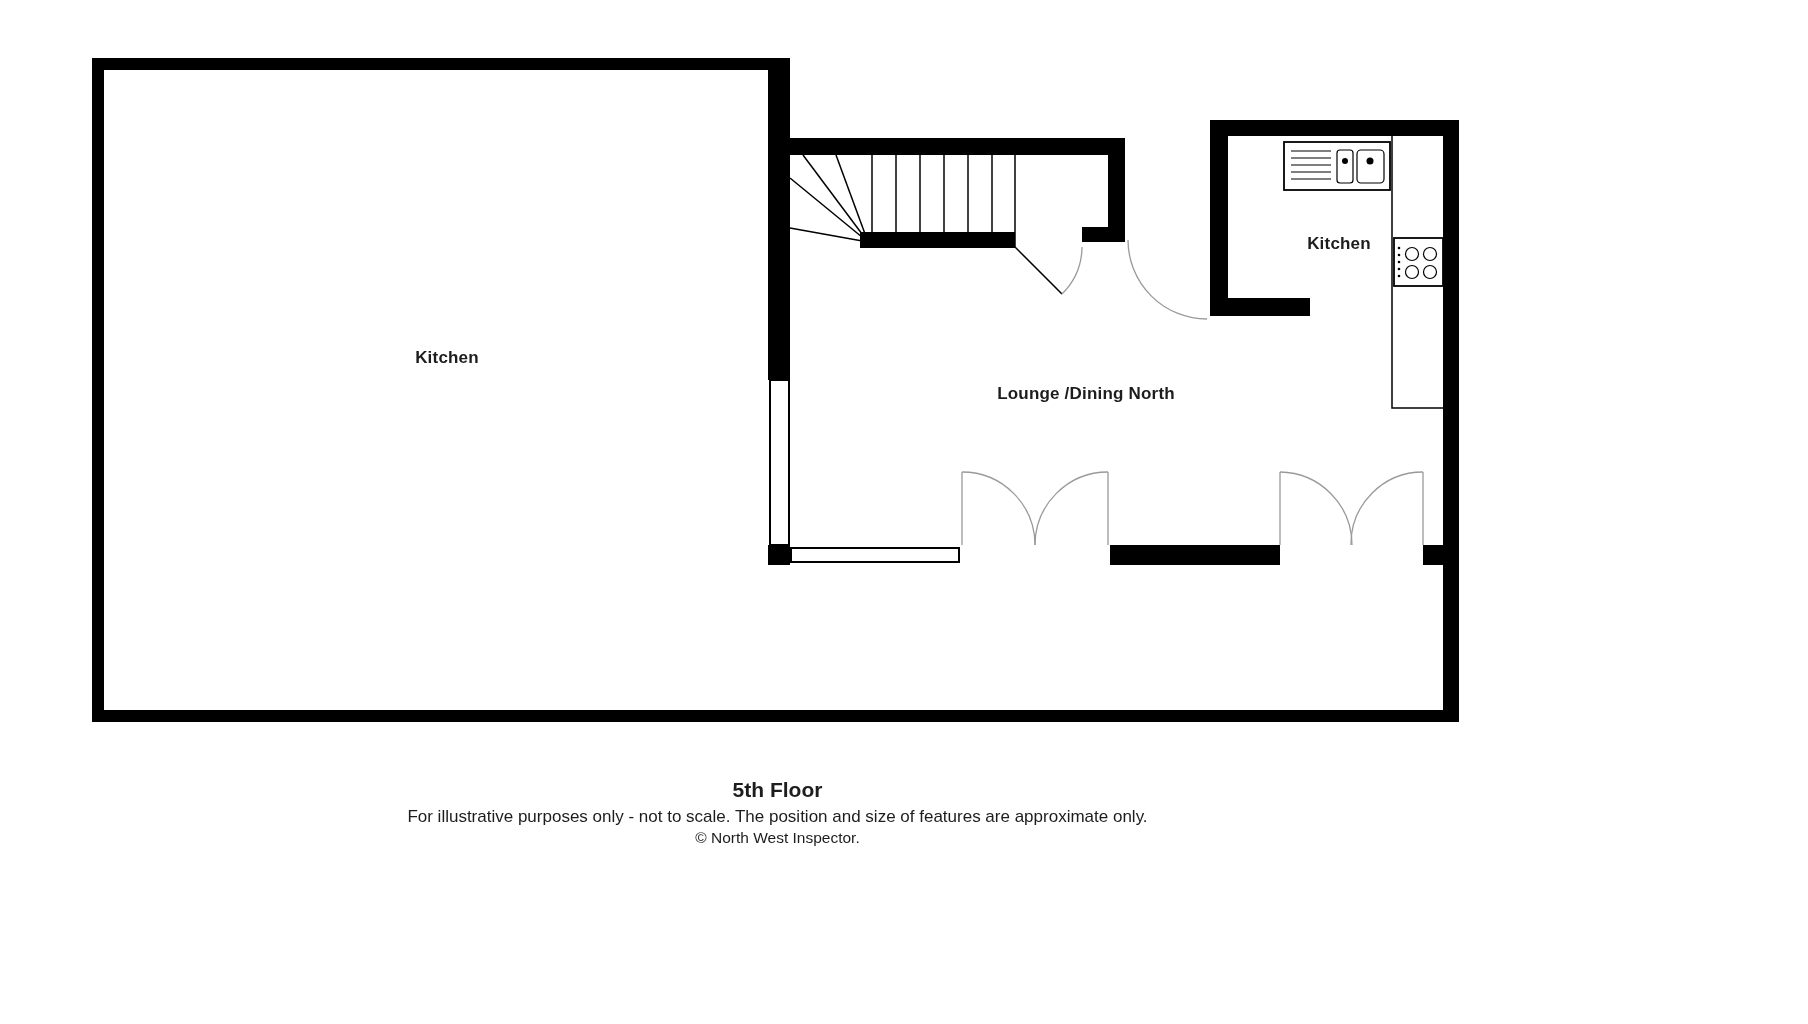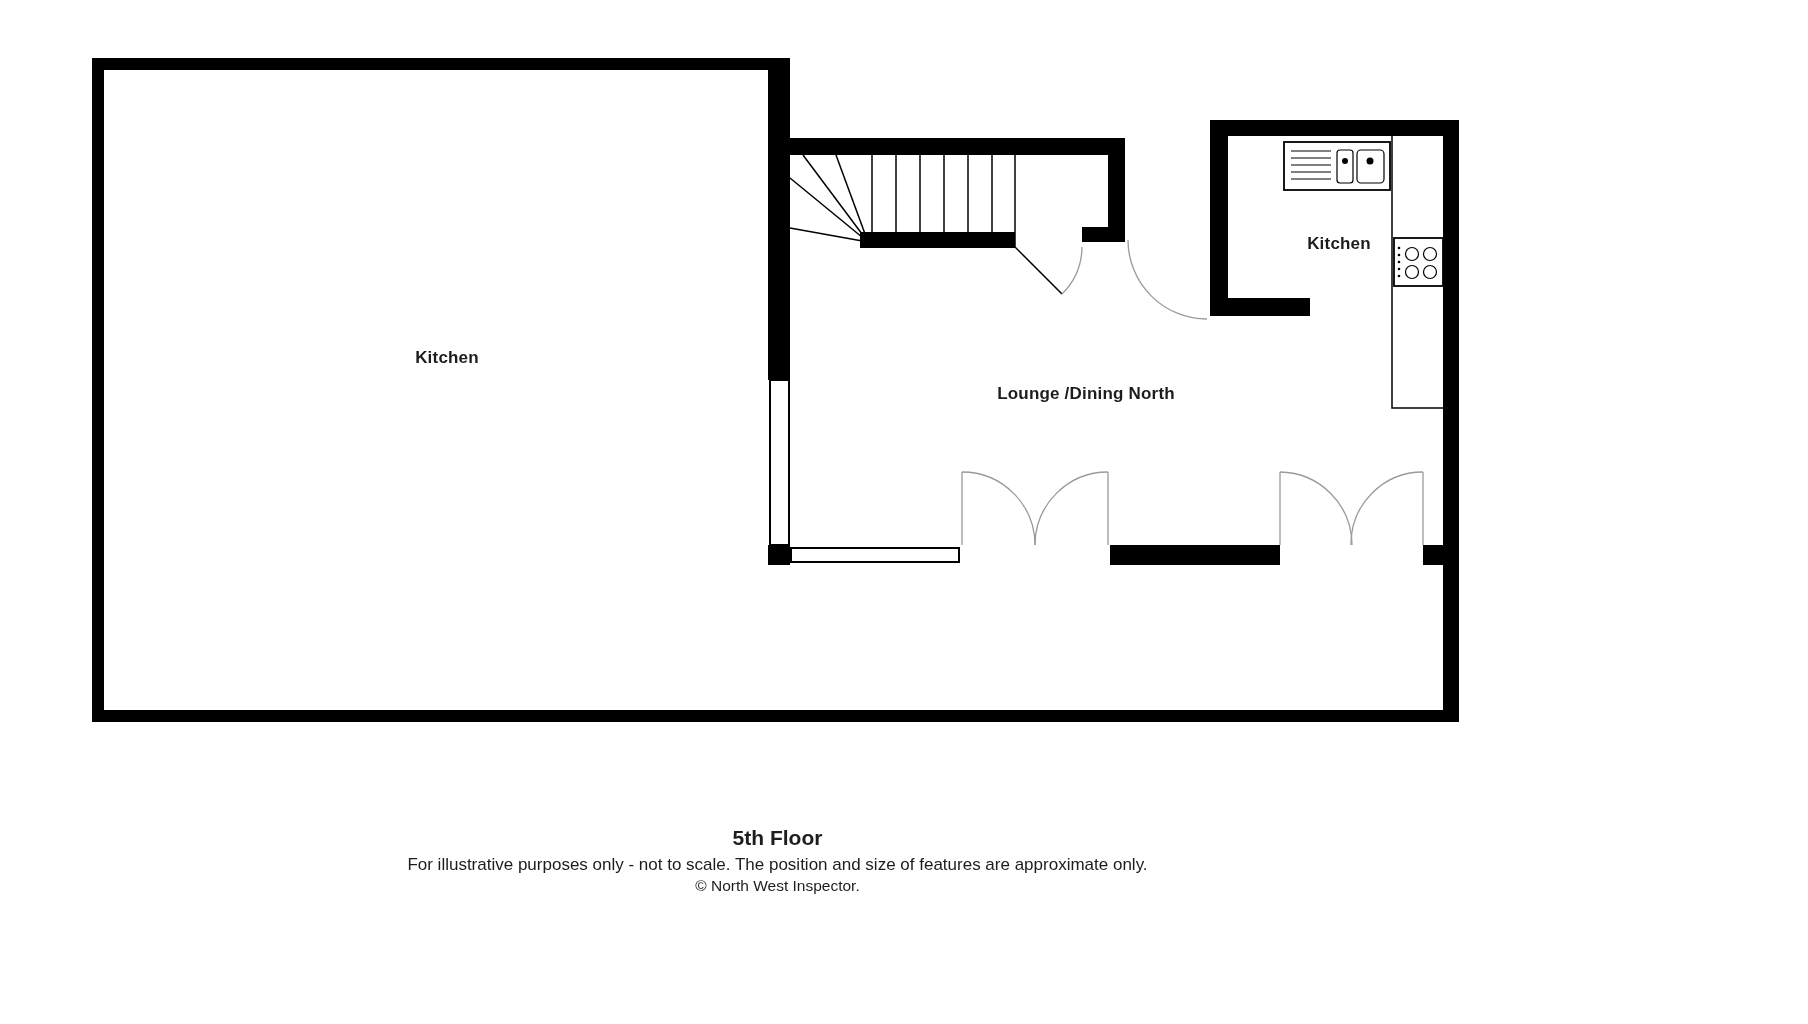--- a/index.html
+++ b/index.html
@@ -30,21 +30,21 @@
     white-space: nowrap;
     letter-spacing: 0.2px;
   }
   #footer {
     position: absolute;
     left: 95px;
     top: 778px;
     width: 1365px;
     text-align: center;
   }
-  #footer .floor-title { font-size: 21px; font-weight: bold; margin-bottom: 4px; margin-top: 48px; }
+  #footer .floor-title { font-size: 21px; font-weight: bold; margin-bottom: 4px; }
   #footer .disclaimer  { font-size: 17px; line-height: 21px; }
   #footer .copyright   { font-size: 15.5px; line-height: 21px; }
 </style>
 </head>
 <body>
 
 <div id="floorplan">
 
   <svg width="1808" height="1024" viewBox="0 0 1808 1024">
 

